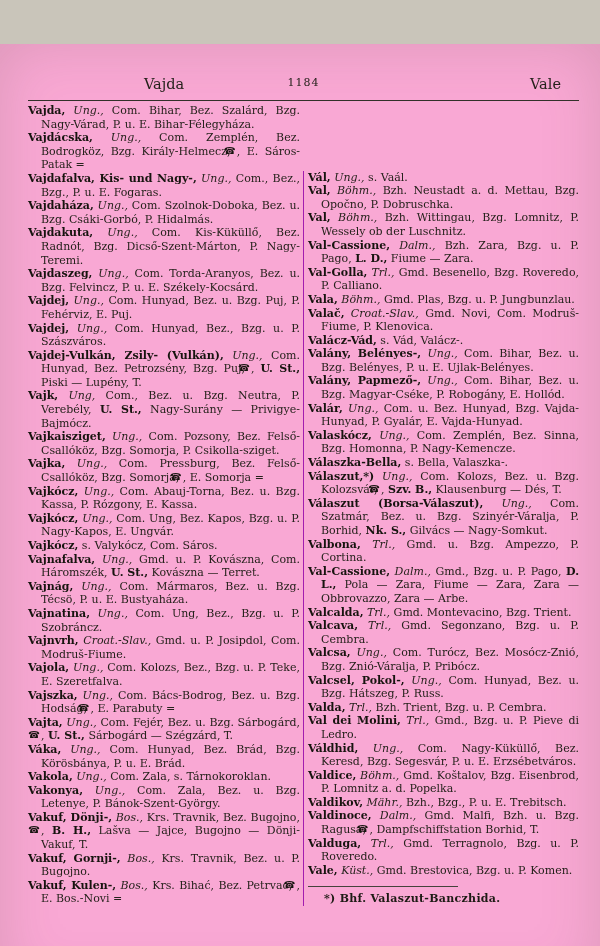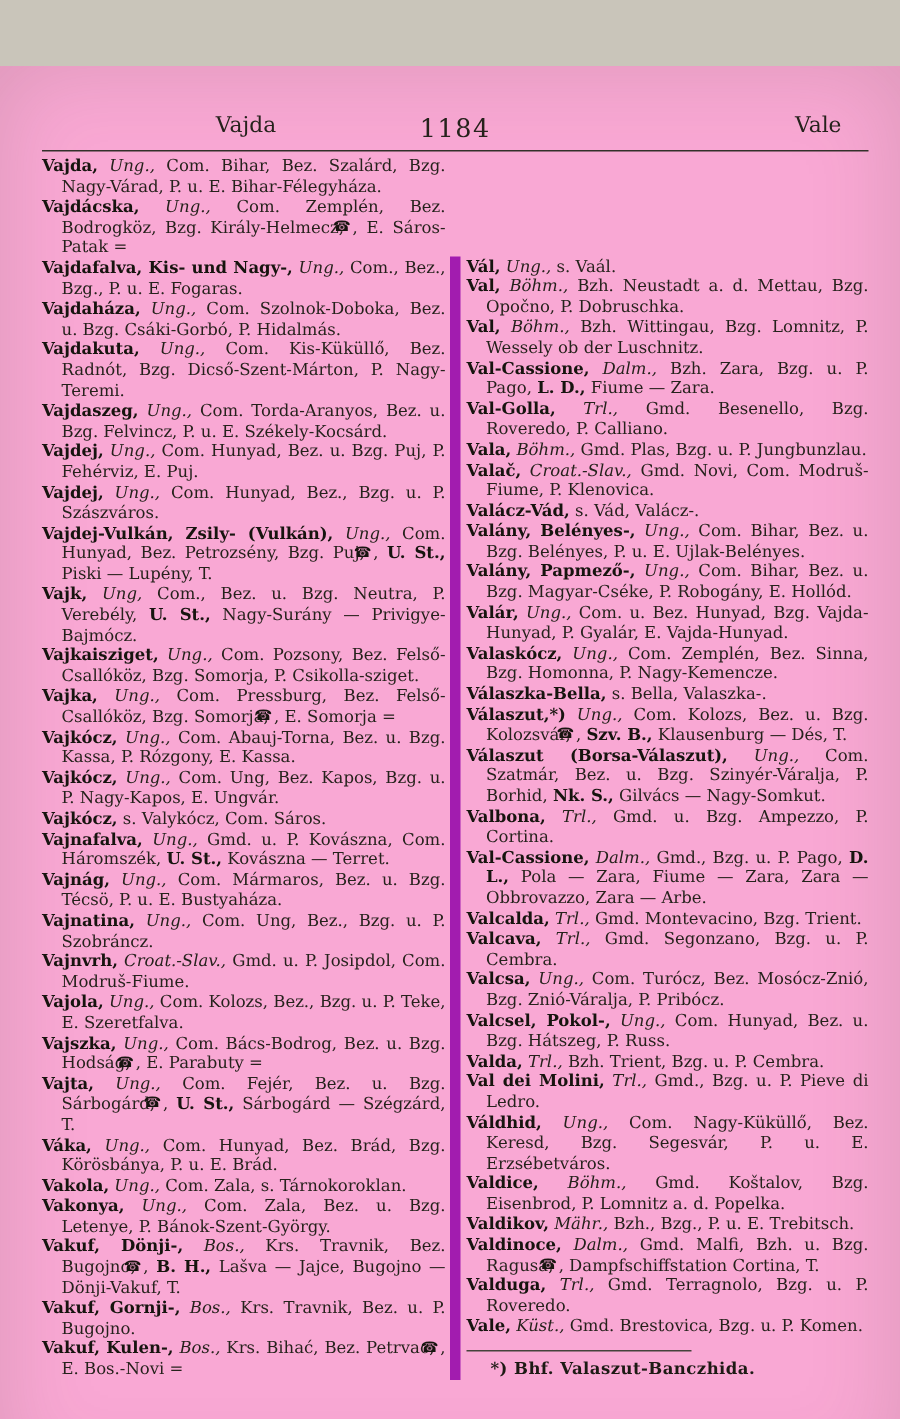--- a/index.html
+++ b/index.html
@@ -14,30 +14,30 @@
     overflow:hidden;
     box-shadow:inset 0 0 60px rgba(90,80,60,.18);
     margin-top:44px;
   }
   .running-head{
     position:relative;
     height:20px;
     font-size:14.5px;
   }
   .running-head .catchword-left{position:absolute;left:0;width:272px;text-align:center;}
-  .running-head .pageno{position:absolute;left:0;width:551px;text-align:center;font-size:17px;letter-spacing:1px;}
+  .running-head .pageno{position:absolute;left:0;width:551px;text-align:center;font-size:11px;letter-spacing:1px;}
   .running-head .catchword-right{position:absolute;left:261px;width:272px;text-align:right;}
   .head-rule{
     height:0;border-top:1.6px solid #33302a;
     margin:4px 0 3px 0;width:551px;
   }
   .cols{display:flex;width:551px;align-items:flex-end;}
   .col{width:272px;font-size:11px;line-height:13.6px;}
   .col-left{padding-right:3px;}
-  .col-right{border-left:7px solid #a21caf;padding-left:4px;width:271px;}
+  .col-right{border-left:1px solid #a21caf;padding-left:4px;width:271px;}
   .entry{
     margin:0;
     padding-left:13px;
     text-indent:-13px;
     text-align:justify;
   }
   .b{font-weight:bold;color:#17140f;}
   .i{font-style:italic;}
   .tg{
     display:inline-block;
@@ -122,20 +122,20 @@
         <p class="entry"><span class="b">Val-Cassione,</span><span class="i"> Dalm.,</span><span> Gmd., Bzg. u. P. Pago, </span><span class="b">D. L.,</span><span> Pola — Zara, Fiume — Zara, Zara — Obbrovazzo, Zara — Arbe.</span></p>
         <p class="entry"><span class="b">Valcalda,</span><span class="i"> Trl.,</span><span> Gmd. Montevacino, Bzg. Trient.</span></p>
         <p class="entry"><span class="b">Valcava,</span><span class="i"> Trl.,</span><span> Gmd. Segonzano, Bzg. u. P. Cembra.</span></p>
         <p class="entry"><span class="b">Valcsa,</span><span class="i"> Ung.,</span><span> Com. Turócz, Bez. Mosócz-Znió, Bzg. Znió-Váralja, P. Pribócz.</span></p>
         <p class="entry"><span class="b">Valcsel, Pokol-,</span><span class="i"> Ung.,</span><span> Com. Hunyad, Bez. u. Bzg. Hátszeg, P. Russ.</span></p>
         <p class="entry"><span class="b">Valda,</span><span class="i"> Trl.,</span><span> Bzh. Trient, Bzg. u. P. Cembra.</span></p>
         <p class="entry"><span class="b">Val dei Molini,</span><span class="i"> Trl.,</span><span> Gmd., Bzg. u. P. Pieve di Ledro.</span></p>
         <p class="entry"><span class="b">Váldhid,</span><span class="i"> Ung.,</span><span> Com. Nagy-Küküllő, Bez. Keresd, Bzg. Segesvár, P. u. E. Erzsébetváros.</span></p>
         <p class="entry"><span class="b">Valdice,</span><span class="i"> Böhm.,</span><span> Gmd. Koštalov, Bzg. Eisenbrod, P. Lomnitz a. d. Popelka.</span></p>
         <p class="entry"><span class="b">Valdikov,</span><span class="i"> Mähr.,</span><span> Bzh., Bzg., P. u. E. Trebitsch.</span></p>
-        <p class="entry"><span class="b">Valdinoce,</span><span class="i"> Dalm.,</span><span> Gmd. Malfi, Bzh. u. Bzg. Ragusa, </span><span class="tg">☎</span><span>, Dampfschiffstation Cortina, T.</span></p>
+        <p class="entry"><span class="b">Valdinoce,</span><span class="i"> Dalm.,</span><span> Gmd. Malfi, Bzh. u. Bzg. Ragusa, </span><span class="tg">☎</span><span>, Dampfschiffstation Borhid, T.</span></p>
         <p class="entry"><span class="b">Valduga,</span><span class="i"> Trl.,</span><span> Gmd. Terragnolo, Bzg. u. P. Roveredo.</span></p>
         <p class="entry"><span class="b">Vale,</span><span class="i"> Küst.,</span><span> Gmd. Brestovica, Bzg. u. P. Komen.</span></p>
         <div class="footnote-rule"></div>
         <p class="footnote">*) Bhf. Valaszut-Banczhida.</p>
       </div>
   </div>
 </div>
 
 </body></html>

